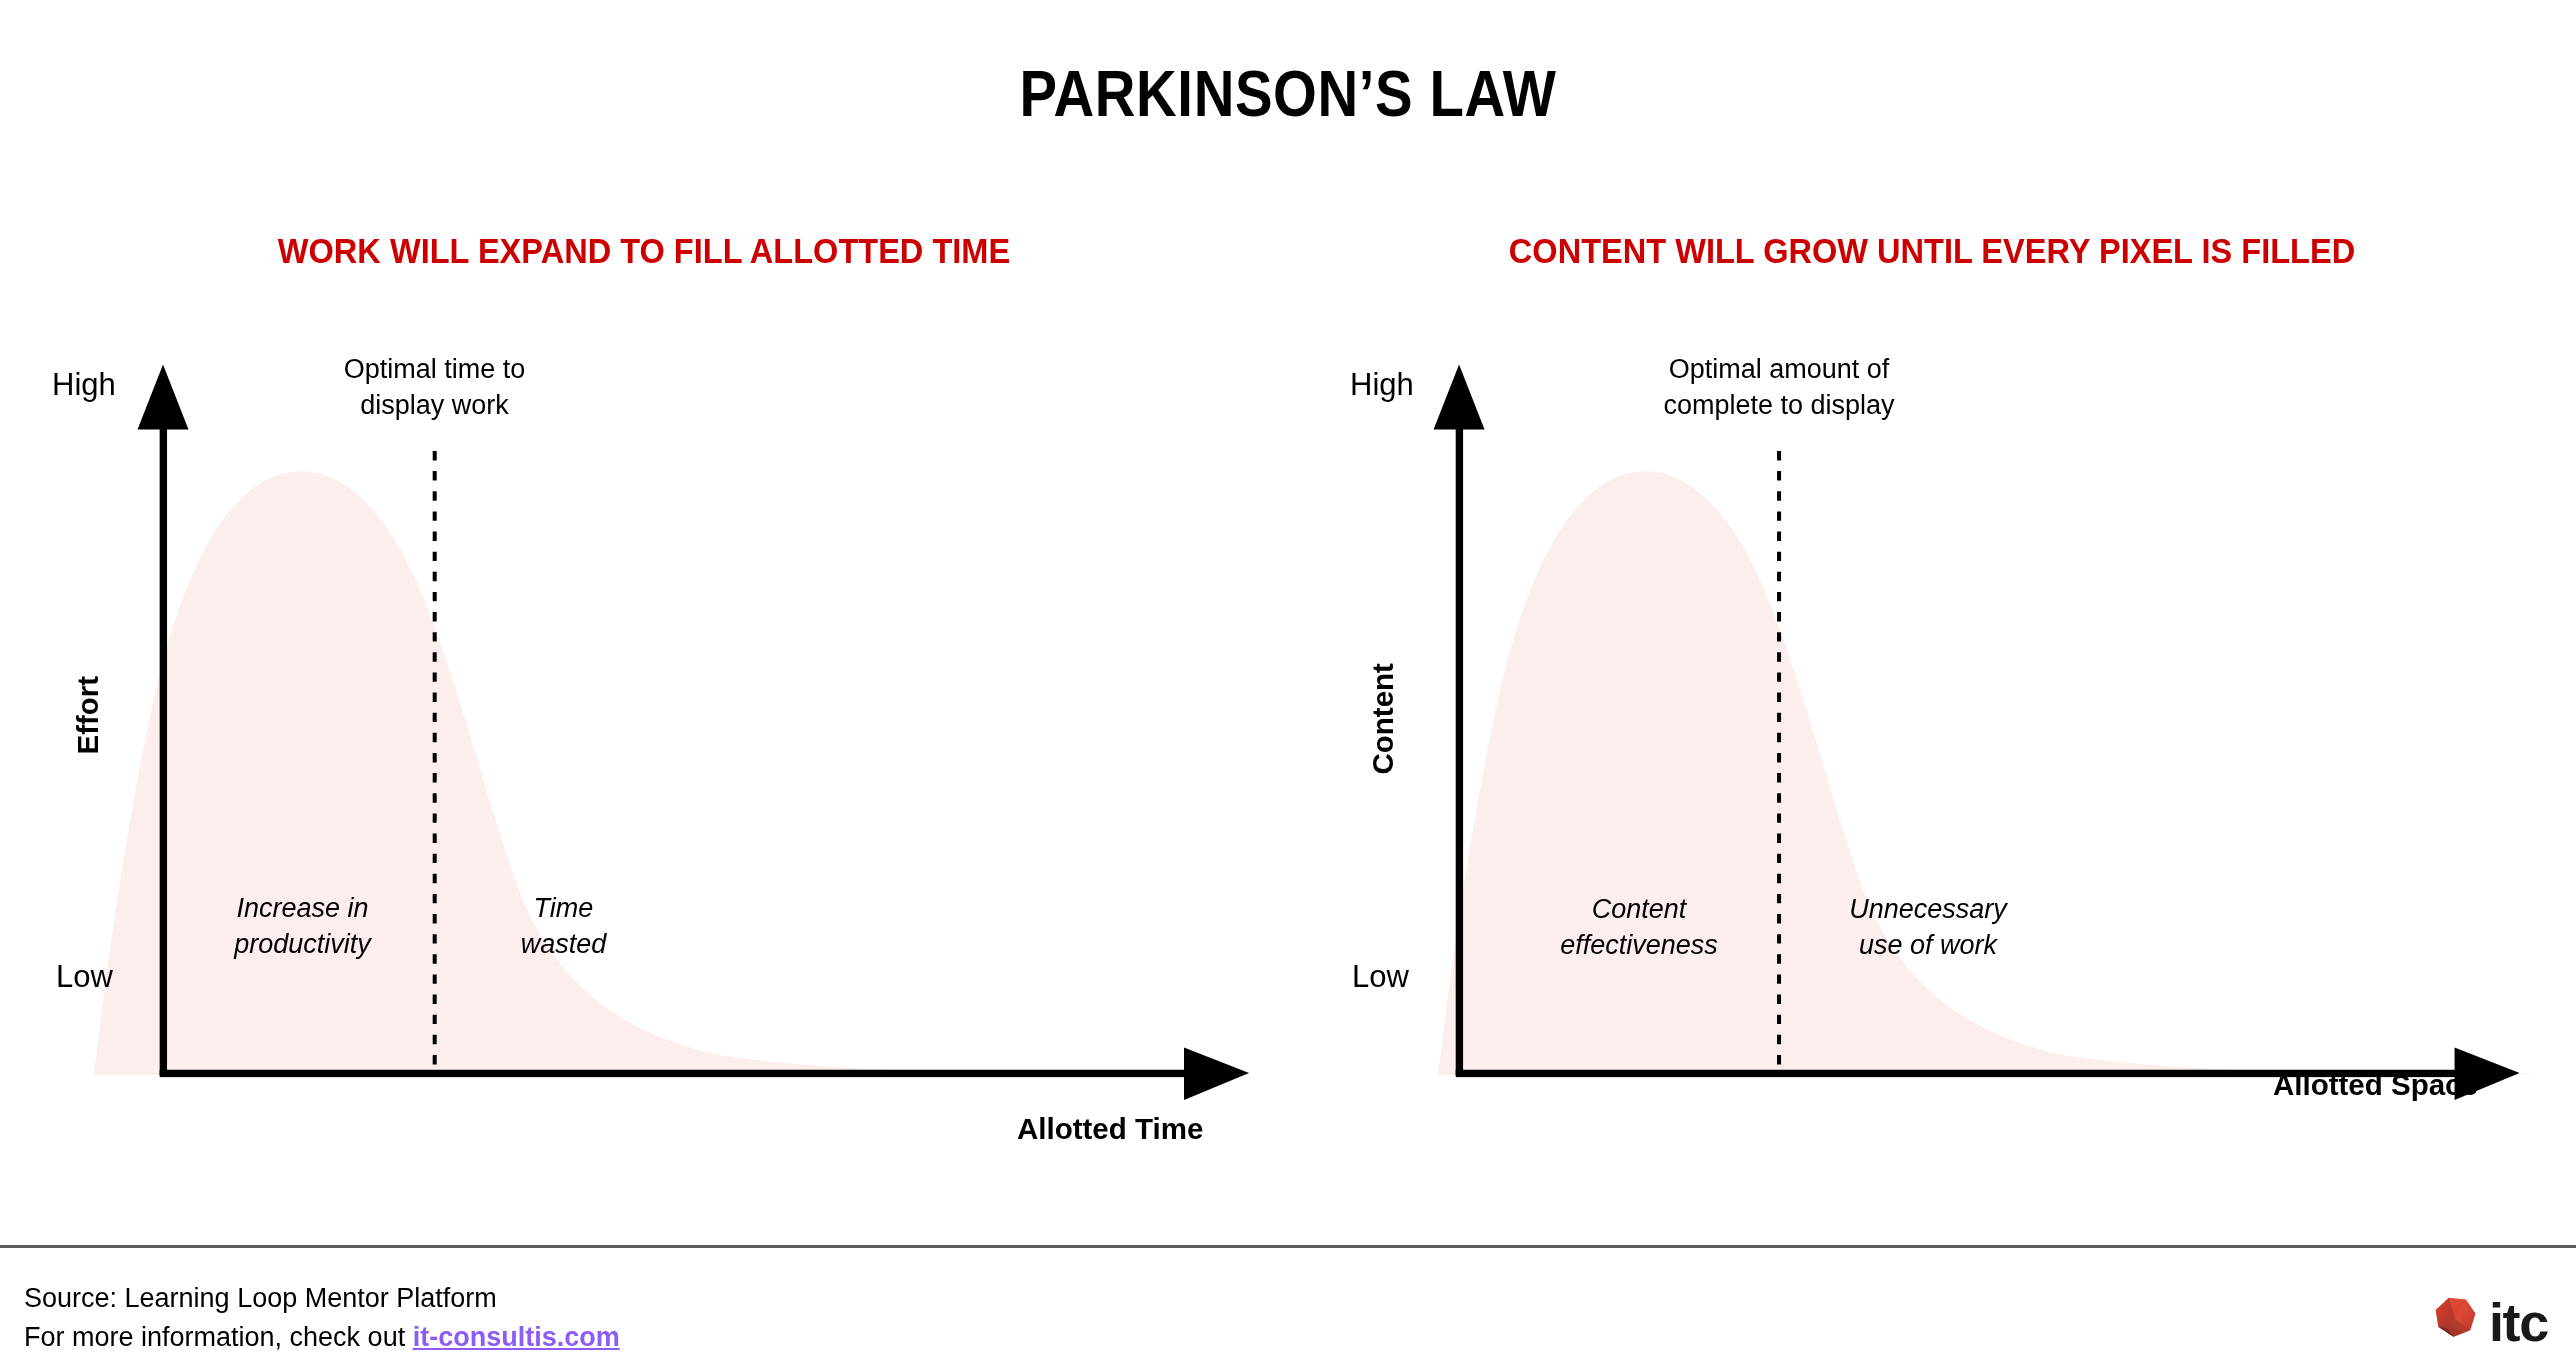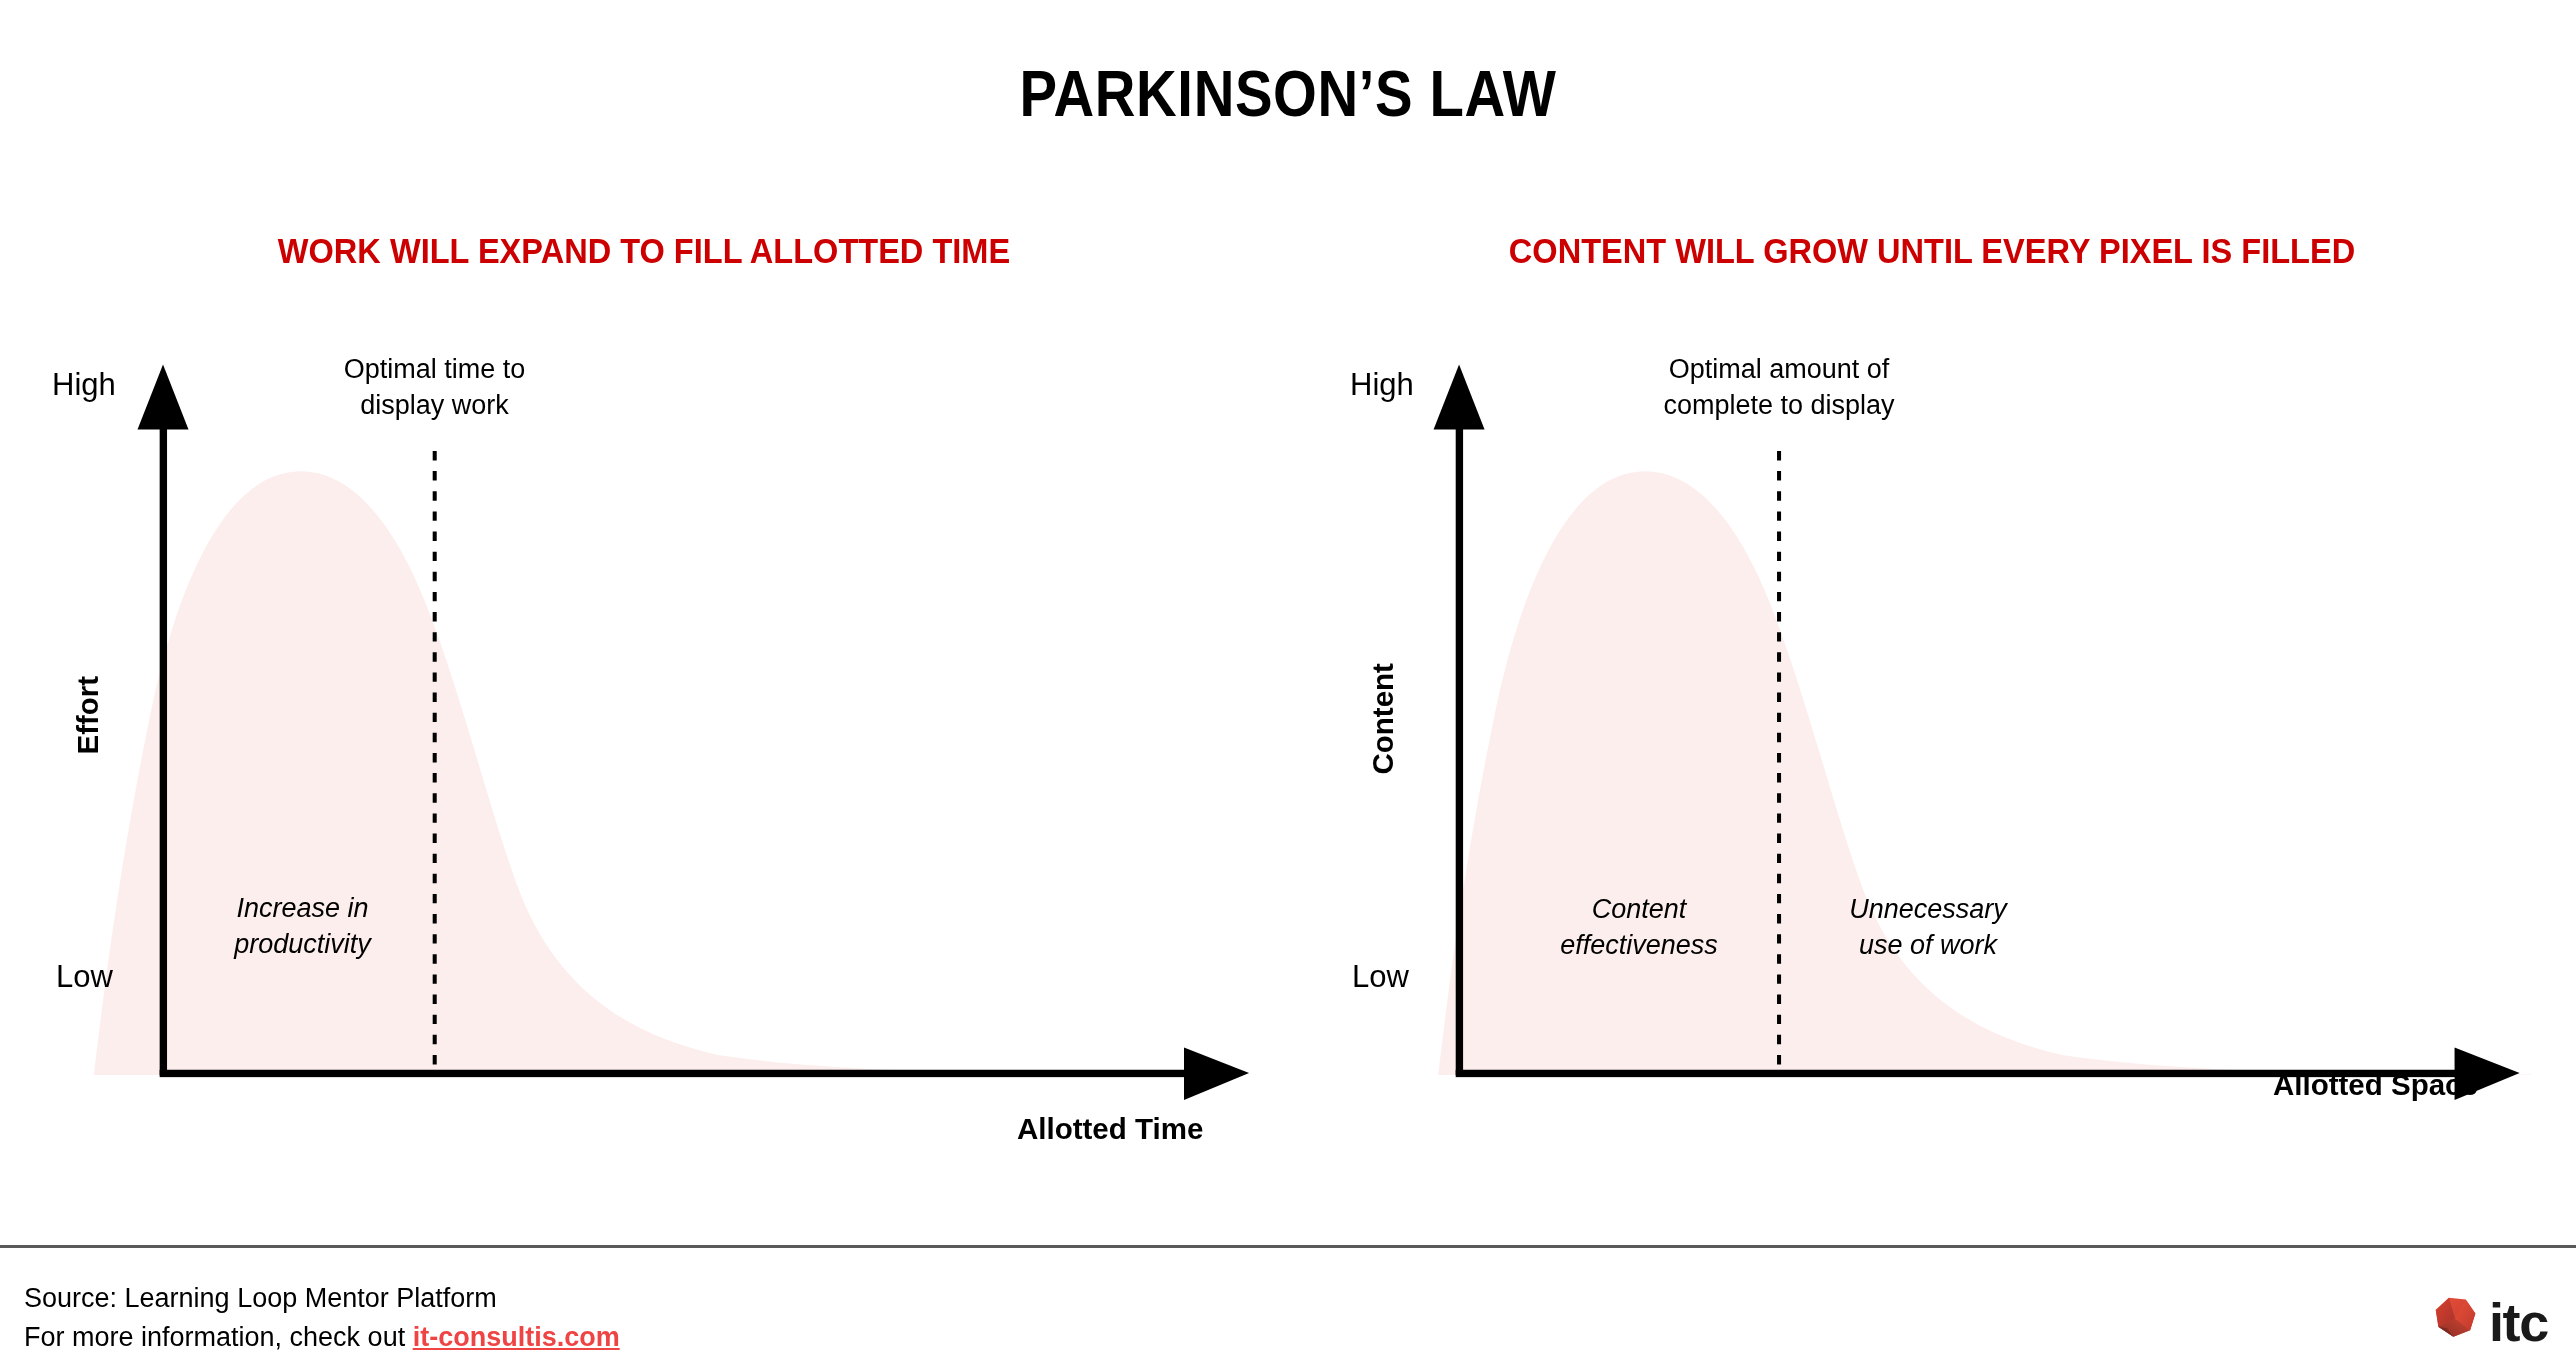--- a/index.html
+++ b/index.html
@@ -132,21 +132,21 @@
   .footer-text {
     position: absolute;
     left: 24px;
     top: 1279px;
     font-family: "Liberation Sans", sans-serif;
     font-size: 27px;
     line-height: 1.45;
     color: #000000;
   }
   .footer-link {
-    color: #ef4444;
+    color: #8b5cf6;
     text-decoration: underline;
     font-weight: bold;
   }
 
   .logo {
     position: absolute;
     right: 28px;
     top: 1295px;
     display: flex;
     gap: 10.7px;
@@ -203,20 +203,22 @@
     <div class="axis-title y-axis-title" style="left:102px; top:725px;">Effort</div>
 
     <div class="axis-title" style="left:1017px; top:1114px;">Allotted Time</div>
 
     <div class="annot" style="left:267px; top:352px; width:335px;">Optimal time to
 display work</div>
 
     <div class="zone-label" style="left:195px; top:891px; width:215px;">Increase in
 productivity</div>
 
+    <div class="zone-label" style="left:463px; top:891px; width:201px;">Time
+wasted</div>
   </div>
 </div>
 
 <div class="panel" id="panel-right">
 
   <div class="panel-subtitle">CONTENT WILL GROW UNTIL EVERY PIXEL IS FILLED</div>
 
   <div class="chart">
     <svg viewBox="0 0 1920 1800" preserveAspectRatio="none">
       <path fill="#fdeeee" stroke="none" d="M 224 1600

